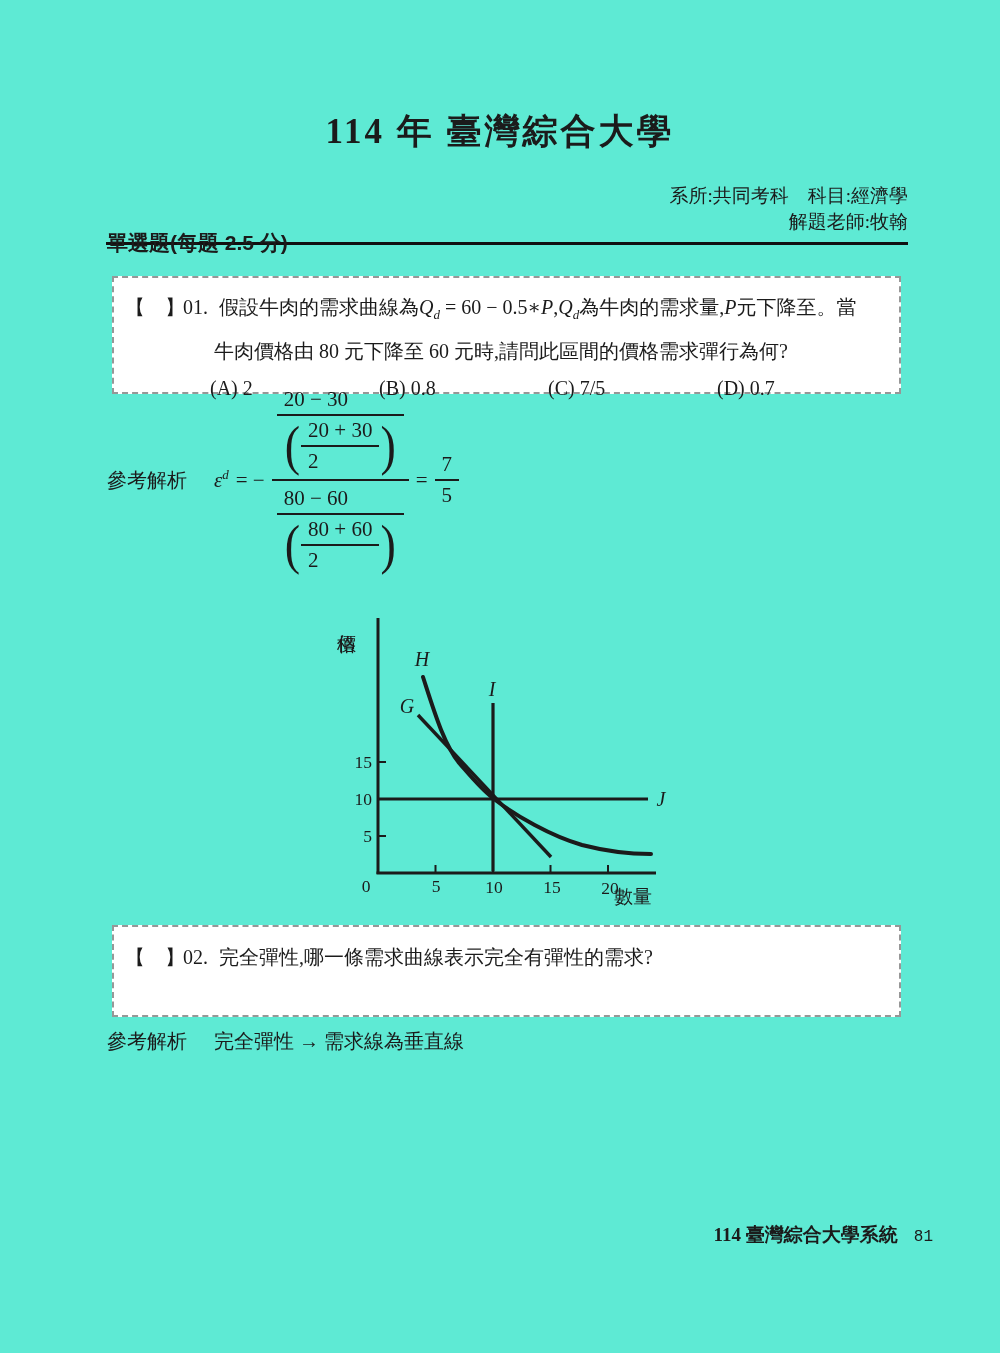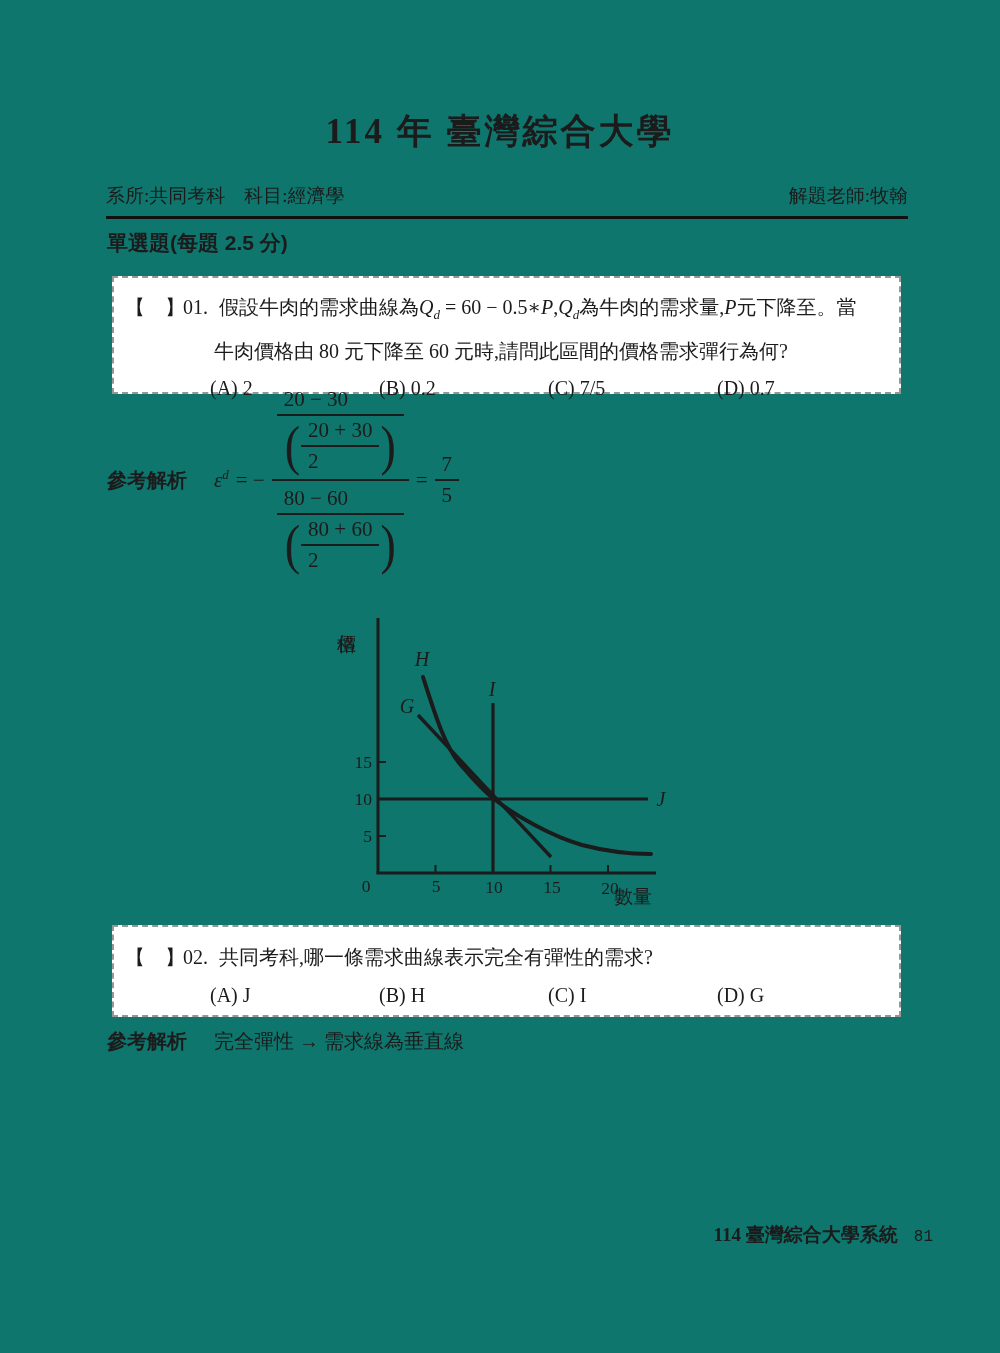--- a/index.html
+++ b/index.html
@@ -1,35 +1,35 @@
 <!DOCTYPE html>
 <html><head>
 <meta charset="utf-8">
 <style>
   html,body { margin:0; padding:0; background:#e8e8e8; }
   .page {
     position:relative; width:1000px; height:1353px; margin:0 auto;
-    background:#0f766e; color:#1b1b1b;
+    background:#5eead4; color:#1b1b1b;
     font-family:"Liberation Serif","DejaVu Serif",serif;
     overflow:hidden;
   }
   .abs { position:absolute; }
 
   
   .title {
     top:108px; left:0; width:100%; text-align:center;
     font-size:35px; font-weight:700; letter-spacing:3px;
     font-family:"Liberation Serif","DejaVu Serif",serif;
   }
 
   
   .meta {
     top:183px; left:106px; width:802px;
     display:flex; justify-content:space-between; align-items:flex-end;
-    font-size:19px; padding-bottom:7px; border-bottom:3px solid #111;
+    font-size:19px; padding-bottom:7px; border-bottom:3px solid #111;flex-direction:column;
   }
 
   
   .section-heading {
     top:229px; left:107px; font-size:21px; font-weight:700;
     font-family:"Liberation Sans","DejaVu Sans",sans-serif;
     text-align:right;
   }
 
   
@@ -48,21 +48,21 @@
   .opts { padding-left:85px; margin-top:1px; line-height:34px; }
   .qbox-2 .opts { margin-top:4px; }
   .opt { display:inline-block; width:169px; }
 
   .math-i { font-style:italic; font-family:"Liberation Serif","DejaVu Serif",serif; }
   sub.math-sub { font-size:13px; font-style:italic; }
   sup.math-sup { font-size:13px; font-style:italic; }
 
   
   .analysis-label {
-    font-size:20px; font-weight:700;
+    font-size:20px; font-weight:400;
     font-family:"Liberation Sans","DejaVu Sans",sans-serif;
     flex:none;
   }
   .analysis-1 { top:400px; left:107px; height:160px; display:flex; align-items:center; gap:27px; }
   .analysis-2 { top:1028px; left:107px; display:flex; align-items:center; gap:27px; font-size:20px; }
 
   
   .formula { display:flex; align-items:center; gap:7px; font-size:21px;
              font-family:"Liberation Serif","DejaVu Serif",serif; }
   .frac { display:inline-flex; flex-direction:column; align-items:stretch;
@@ -102,21 +102,21 @@
   </div>
 
   <div class="abs section-heading">單選題(每題 2.5 分)</div>
 
   <div class="abs qbox qbox-1">
     <div class="qline">
       <span class="q-marker">【　】</span><span class="q-number">01.</span><span>假設牛肉的需求曲線為</span><span class="math-i"><span>Q</span></span><sub class="math-sub">d</sub><span> = 60 − 0.5∗</span><span class="math-i">P</span><span>,</span><span class="math-i"><span>Q</span></span><sub class="math-sub">d</sub><span>為牛肉的需求量</span><span>,</span><span class="math-i">P</span><span>元下降至。當</span>
     </div>
     <div class="qline q-indent">牛肉價格由 80 元下降至 60 元時,請問此區間的價格需求彈行為何?</div>
     <div class="opts">
-      <span class="opt">(A) 2</span><span class="opt">(B) 0.2</span><span class="opt">(C) 7/5</span><span class="opt">(D) 0.7</span>
+      <span class="opt">(A) 2</span><span class="opt">(B) 0.8</span><span class="opt">(C) 7/5</span><span class="opt">(D) 0.7</span>
     </div>
   </div>
 
   <div class="abs analysis-1">
     <div class="analysis-label">參考解析</div>
     <div class="formula">
       <span class="math-i"><span>ε</span><sup class="math-sup">d</sup></span>
       <span>= −</span>
       <span class="frac frac-main">
         <span class="fnum">
@@ -192,24 +192,21 @@
       <text x="42" y="200" text-anchor="end" class="tick-label">10</text>
       <text x="42" y="237" text-anchor="end" class="tick-label">5</text>
 
       <text x="17" y="15" class="axis-cjk" style="writing-mode:vertical-rl">價格</text>
       <text x="284" y="298" class="axis-cjk">數量</text>
     </svg>
   </div>
 
   <div class="abs qbox qbox-2">
     <div class="qline">
-      <span class="q-marker">【　】</span><span class="q-number">02.</span><span>共同考科,哪一條需求曲線表示完全有彈性的需求?</span>
-    </div>
-    <div class="opts">
-      <span class="opt">(A) J</span><span class="opt">(B) H</span><span class="opt">(C) I</span><span class="opt">(D) G</span>
+      <span class="q-marker">【　】</span><span class="q-number">02.</span><span>完全彈性,哪一條需求曲線表示完全有彈性的需求?</span>
     </div>
   </div>
 
   <div class="abs analysis-2">
     <div class="analysis-label">參考解析</div>
     <div>完全彈性 → 需求線為垂直線</div>
   </div>
 
   <div class="abs footer">
     <span class="footer-series">114 臺灣綜合大學系統</span>

